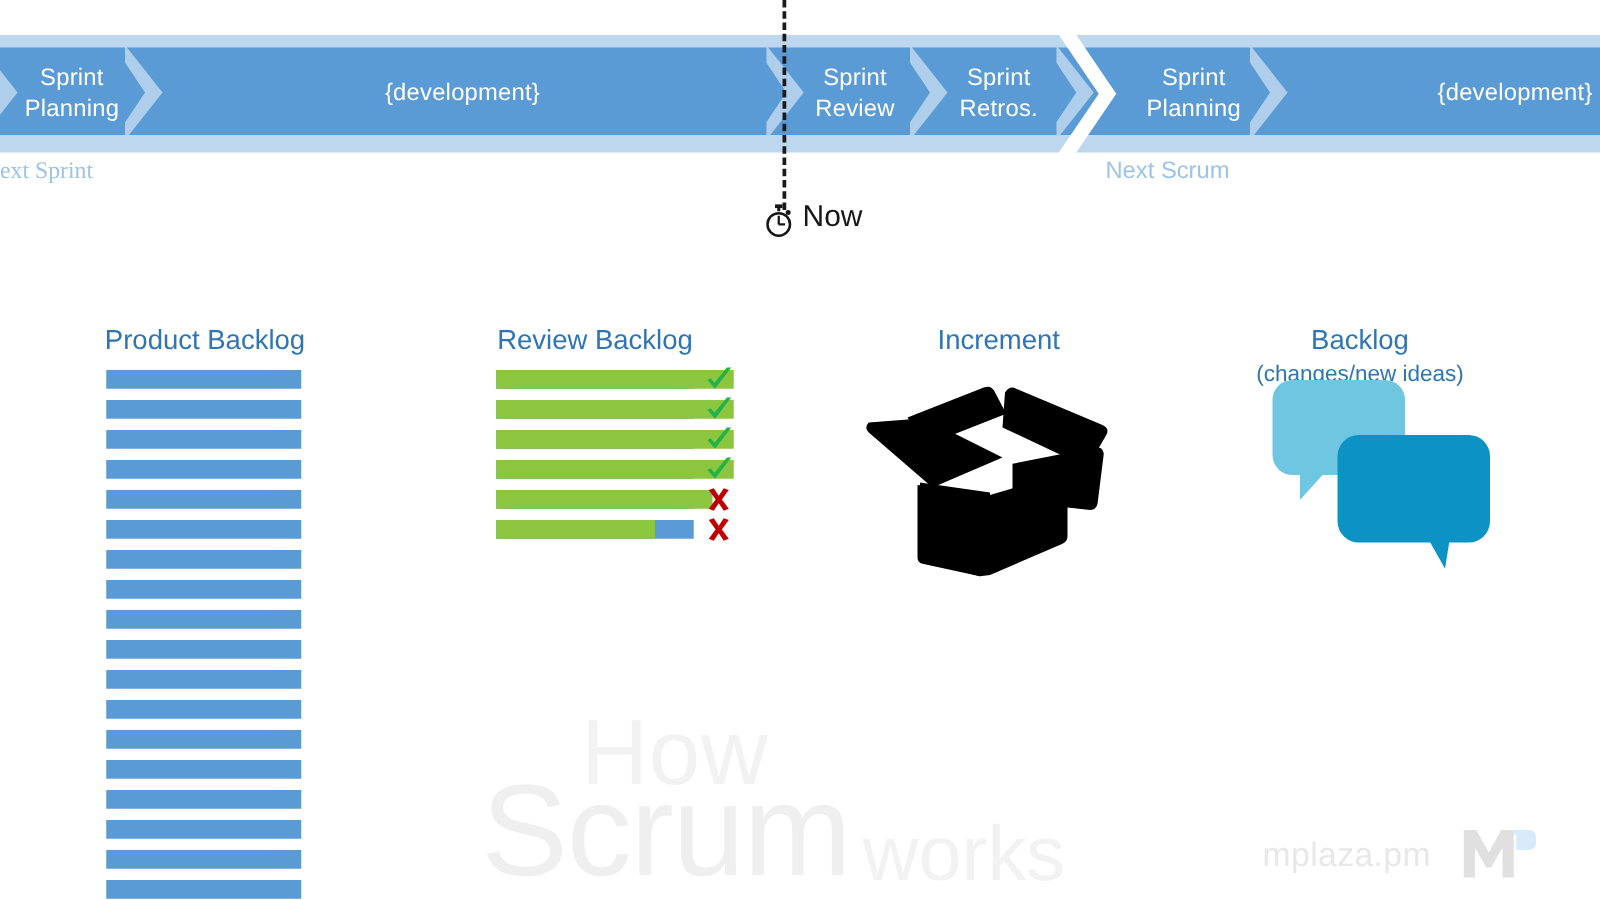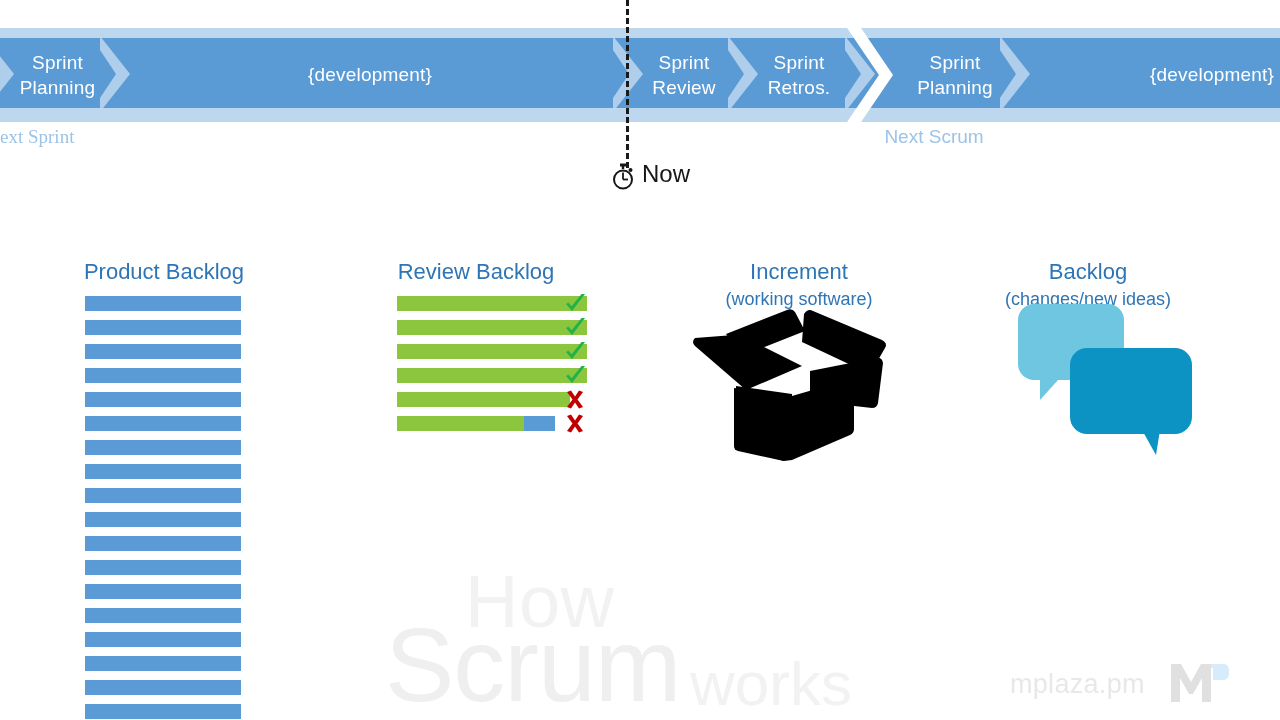--- a/index.html
+++ b/index.html
@@ -322,21 +322,20 @@
 </div>
 
 <div class="col-head" style="left:44px;  top:226px; width:240px;">
   <div class="ch-title">Product Backlog</div>
 </div>
 <div class="col-head" style="left:356px; top:226px; width:240px;">
   <div class="ch-title">Review Backlog</div>
 </div>
 <div class="col-head" style="left:679px; top:226px; width:240px;">
   <div class="ch-title">Increment</div>
-  <div class="ch-sub">(working software)</div>
 </div>
 <div class="col-head" style="left:963px; top:226px; width:250px;">
   <div class="ch-title">Backlog</div>
   <div class="ch-sub">(changes/new ideas)</div>
 </div>
 
 <div id="product-backlog">
     <div class="pb-bar" style="background: rgb(91, 155, 213);"></div>
     <div class="pb-bar" style="background: rgb(91, 155, 213);"></div>
     <div class="pb-bar" style="background: rgb(91, 155, 213);"></div>

